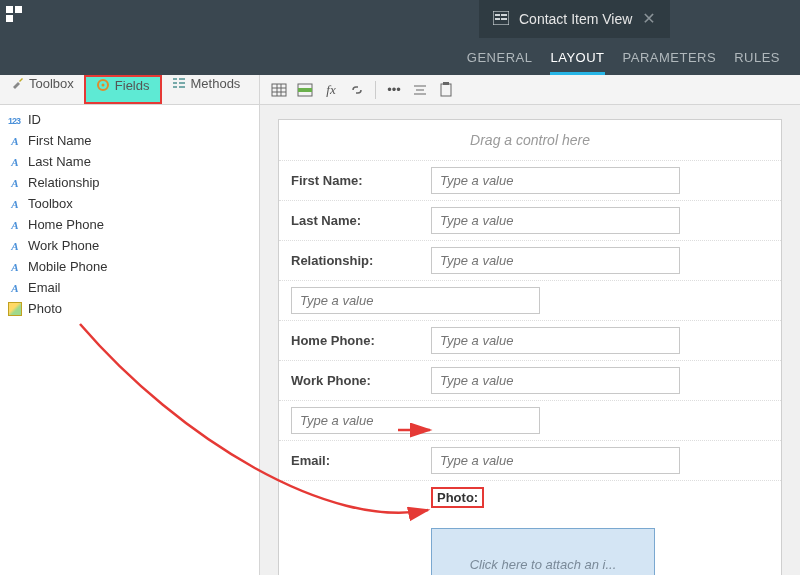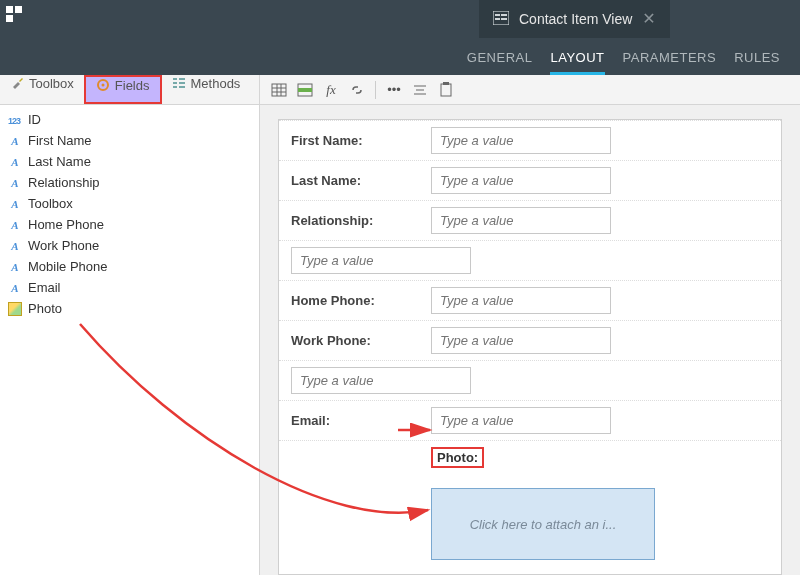--- a/index.html
+++ b/index.html
@@ -17,21 +17,21 @@
   
   .navtabs { position: absolute; bottom: 0; right: 20px; display: flex; gap: 18px; height: 34px; align-items: flex-end; font-size: 13px; letter-spacing: .5px; }
   .navtab { color: #b0b8bc; padding-bottom: 10px; cursor: pointer; }
   .navtab.active { color: #fff; border-bottom: 3px solid #27b5e6; padding-bottom: 7px; }
   
   .main { display: flex; height: 500px; }
   
   .left { width: 260px; border-right: 1px solid #d5d5d5; background: #fff; display: flex; flex-direction: column; }
   .ltabs { height: 30px; display: flex; align-items: center; border-bottom: 1px solid #d5d5d5; background: #f4f4f4; }
   .ltab { display: flex; align-items: flex-start; gap: 5px; padding: 1px 10px; height: 100%; color: #555; cursor: pointer; }
-  .ltab.active { background: #c4b5fd; border: 2px solid #e53935; border-bottom: 2px solid #e53935; }
+  .ltab.active { background: #5eead4; border: 2px solid #e53935; border-bottom: 2px solid #e53935; }
   .icon-box { width: 14px; height: 14px; display: inline-block; }
   
   .fieldlist { padding: 4px 0; }
   .fielditem { display: flex; align-items: center; gap: 6px; padding: 3px 8px; cursor: grab; }
   .fi-icon { width: 14px; height: 14px; display: inline-flex; align-items: center; justify-content: center; font-weight: bold; font-size: 11px; }
   .fi-id { color: #4a90d9; }
   .fi-a { color: #4a90d9; font-family: Georgia, serif; font-style: italic; }
   .fi-photo { background: linear-gradient(135deg,#ffd966 40%,#9fd98c 60%); border:1px solid #c0a020; }
   
   .right { flex: 1; display: flex; flex-direction: column; background: #f0f0f0; }
@@ -40,21 +40,21 @@
   .tsep { width:1px; height:18px; background:#ccc; margin:0 3px; }
   
   .canvas-wrap { flex:1; padding: 14px 18px; overflow: auto; position: relative; }
   .form-outer { background: #fff; border: 1px solid #cfcfcf; padding: 0; position: relative; }
   .drag-hint { text-align: center; color: #9a9a9a; font-style: italic; padding: 12px 0; font-size: 14px; }
   
   .form-table { width: 100%; }
   .form-row { display: flex; align-items: center; border-top: 1px dotted #ddd; padding: 6px 12px; }
   .form-row .lbl { width: 140px; font-size: 13px; color: #444; font-weight: 600; }
   .form-row .inp { flex: 1; }
-  .form-row input[type=text] { width: 180px; border: 1px solid #c8c8c8; padding: 5px 8px; font-size: 13px; color: #888; font-style: italic; background: #fff; }
+  .form-row input[type=text] { width: 249px; border: 1px solid #c8c8c8; padding: 5px 8px; font-size: 13px; color: #888; font-style: italic; background: #fff; }
   
   .photo-row { display: flex; flex-direction: column; padding: 6px 12px 14px 152px; border-top: 1px dotted #ddd; }
   .photo-label { border: 2px solid #e53935; display: inline-block; padding: 1px 4px; font-weight: 600; color: #333; margin-bottom: 20px; width: fit-content; }
   .photo-drop { width: 224px; height: 72px; background: #d4e5f4; border: 1px solid #7aa8d0; display: flex; align-items: center; justify-content: center; color: #7a8a99; font-style: italic; font-size: 13px; cursor: pointer; }
   
   .annotation-svg { position: absolute; top:0; left:0; pointer-events: none; }
 </style>
 </head>
 <body>
 
@@ -205,20 +205,21 @@
       <span class="tbtn">
           <svg width="14" height="16">
             <rect x="2" y="2" width="10" height="12" fill="none" stroke="#666"></rect>
             <rect x="4" y="0" width="6" height="3" fill="#666"></rect>
           </svg>
         </span>
     </div>
 
     <div class="canvas-wrap">
       <div class="form-outer">
+        <div class="drag-hint">Drag a control here</div>
         <div class="form-table">
           <div class="form-row">
             <div class="lbl">First Name:</div>
             <div class="inp"><input type="text" placeholder="Type a value" style=""></div>
           </div>
           <div class="form-row">
             <div class="lbl">Last Name:</div>
             <div class="inp"><input type="text" placeholder="Type a value" style=""></div>
           </div>
           <div class="form-row">

